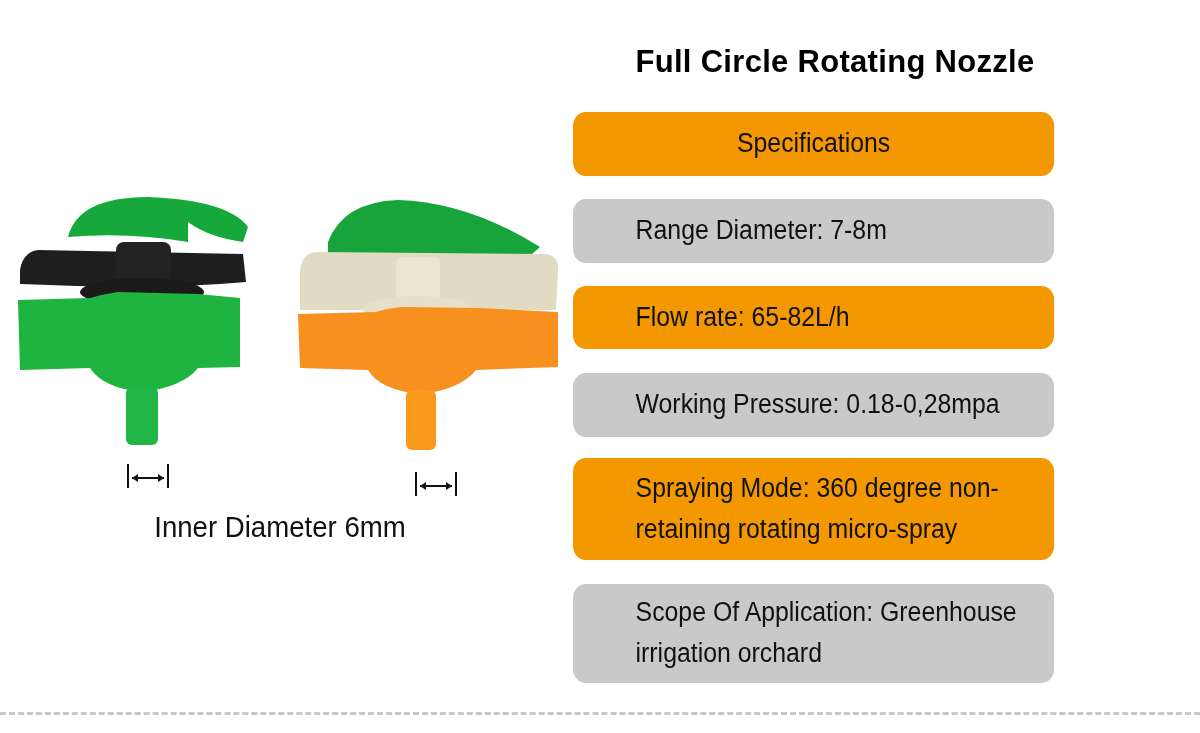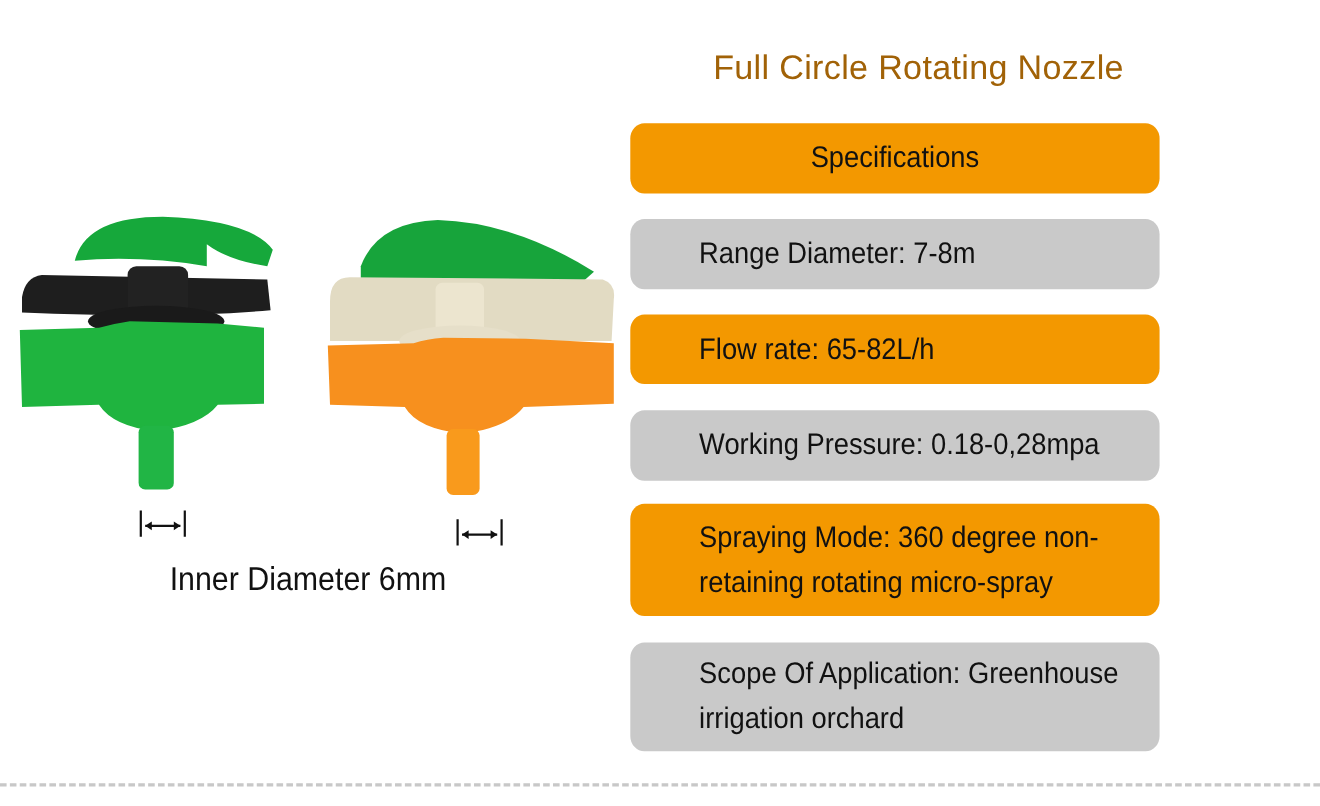--- a/index.html
+++ b/index.html
@@ -1,17 +1,17 @@
 <!DOCTYPE html>
 <html><head>
 <meta charset="utf-8">
 <style>
   html, body { margin: 0; padding: 0; background: #ffffff; }
   body { width: 1200px; height: 733px; position: relative; overflow: hidden; font-family: "Liberation Sans", sans-serif; }
-  .title { position: absolute; left: 574px; top: 44px; width: 522px; text-align: center; font-weight: normal; font-size: 31px; color: #a16207; letter-spacing: 0.3px; }
+  .title { position: absolute; left: 574px; top: 44px; width: 522px; text-align: center; font-weight: bold; font-size: 31px; color: #000000; letter-spacing: 0.3px; }
   .pill { position: absolute; left: 573px; width: 523px; border-radius: 14px; box-sizing: border-box; color: #111; font-size: 27px; line-height: 42px; transform: scaleX(0.92); transform-origin: left center; }
   .pill span { display: block; }
   .orange { background: #f39800; }
   .gray { background: #c9c9c9; }
   .pill.hdr { text-align: center; padding: 0; }
   .pill.item { padding-left: 68px; padding-right: 14px; }
   .photo { position: absolute; left: 8px; top: 162px; width: 562px; height: 300px; }
   .caption { position: absolute; left: 100px; top: 510px; width: 360px; text-align: center; font-size: 30px; color: #111; transform: scaleX(0.92); }
   .dim { position: absolute; top: 462px; width: 44px; height: 28px; }
   .divider { position: absolute; left: 0; top: 712px; width: 1200px; height: 0; border-top: 3px dashed #c8c8c8; }

